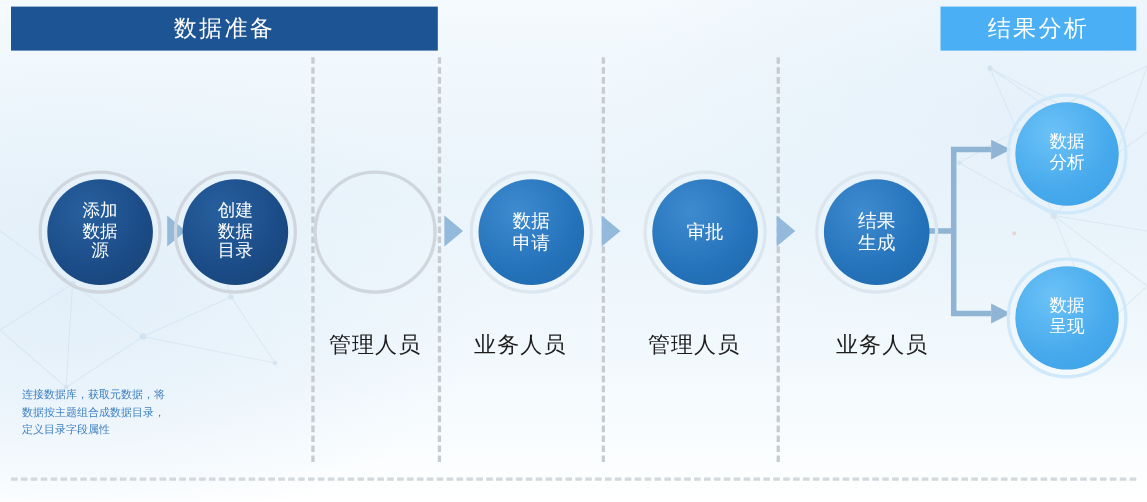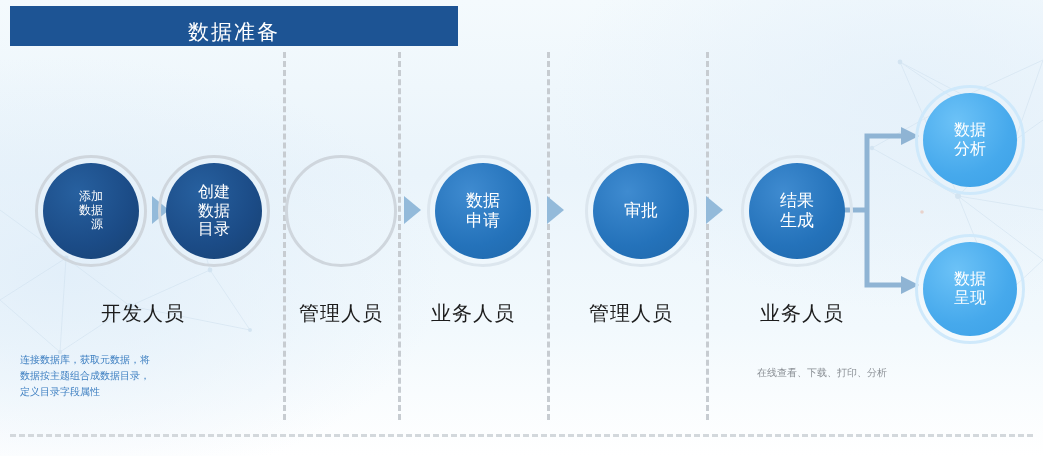--- a/index.html
+++ b/index.html
@@ -20,21 +20,21 @@
   }
   
   #netbg{position:absolute;inset:0;pointer-events:none;opacity:.55;}
 
   
   .band{
     position:absolute;top:6px;height:40px;
     display:flex;align-items:center;justify-content:center;
     color:#ffffff;font-size:21px;letter-spacing:2px;font-weight:400;
   }
-  #band-prep{left:10px;width:448px;background:#1d5494;align-items:flex-end;}
+  #band-prep{left:10px;width:388px;background:#1d5494;}
   #band-self{left:398px;width:457px;background:#2270c0;}
   #band-res {left:855px;width:178px;background:#4aaff4;}
 
   
   .vsep{
     position:absolute;top:52px;width:0;height:368px;
     border-left:3px dashed #c7ccd1;
   }
   #hsep{
     position:absolute;left:10px;top:434px;width:1023px;height:0;
@@ -43,21 +43,21 @@
 
   
   .node{
     position:absolute;
     border-radius:50%;
     display:flex;align-items:center;justify-content:center;
     text-align:center;color:#ffffff;
     line-height:1.16;
     box-sizing:border-box;
   }
-  .node .lbl{display:block;text-align:right;}
+  .node .lbl{display:block;}
   .ring-outer{
     position:absolute;border-radius:50%;
     box-sizing:border-box;
   }
   .navy  {background:radial-gradient(circle at 36% 30%, #27609f 0%, #1b4b86 60%, #17406f 100%);}
   .blue  {background:radial-gradient(circle at 36% 30%, #3f8bd0 0%, #2472ba 60%, #1f67a9 100%);}
   .sky   {background:radial-gradient(circle at 36% 30%, #6cc2f7 0%, #46a9ec 60%, #3ba0e6 100%);}
   .ring-navy{border:3px solid #cfd6dd;}
   .ring-blue{border:3px solid #dce6ee;}
   .ring-sky {border:3px solid #cfe9fb;}
@@ -125,39 +125,42 @@
     </g>
     <g fill="#e8b9a8">
       <circle cx="1000" cy="120" r="2"></circle>
       <circle cx="922" cy="212" r="1.8"></circle>
     </g>
   </svg>
 
   <div class="band" id="band-prep">
     <span>数据准备</span>
   </div>
+  <div class="band" id="band-res">
+    <span>结果分析</span>
+  </div>
 
   <div class="vsep" style="left:283px"></div>
   <div class="vsep" style="left:398px"></div>
   <div class="vsep" style="left:547px"></div>
   <div class="vsep" style="left:706px"></div>
   <div id="hsep"></div>
 
   <svg id="branch" viewBox="0 0 120 200">
     <g stroke="#8fb4d4" stroke-width="5" fill="none">
       <path d="M14 110 L52 110"></path>
       <path d="M52 110 L52 36 L86 36"></path>
       <path d="M52 110 L52 185 L86 185"></path>
     </g>
     <path d="M86 27 L104 36 L86 45 Z" fill="#8fb4d4"></path>
     <path d="M86 176 L104 185 L86 194 Z" fill="#8fb4d4"></path>
   </svg>
 
   <div class="ring-outer ring-navy" style="left:35px;top:155px;width:112px;height:112px;"></div>
-  <div class="node navy" style="left:43px;top:163px;width:96px;height:96px;font-size:12px;">
+  <div class="node navy" style="left:43px;top:163px;width:96px;height:96px;font-size:16px;">
     <span>
       <span class="lbl">添加</span>
       <span class="lbl">数据</span>
       <span class="lbl">源</span>
     </span>
   </div>
   <div class="tri" style="left:152px;top:196px;"></div>
 
   <div class="ring-outer ring-navy" style="left:158px;top:155px;width:112px;height:112px;"></div>
   <div class="node navy" style="left:166px;top:163px;width:96px;height:96px;font-size:16px;">
@@ -205,24 +208,22 @@
   </div>
 
   <div class="ring-outer ring-sky" style="left:915px;top:234px;width:110px;height:110px;"></div>
   <div class="node sky" style="left:923px;top:242px;width:94px;height:94px;font-size:16px;">
     <span>
       <span class="lbl">数据</span>
       <span class="lbl">呈现</span>
     </span>
   </div>
 
-  <div class="role" style="left:43px;width:200px;">开发人员</div>
   <div class="role" style="left:288px;width:106px;">管理人员</div>
   <div class="role" style="left:420px;width:106px;">业务人员</div>
   <div class="role" style="left:578px;width:106px;">管理人员</div>
   <div class="role" style="left:742px;width:120px;">业务人员</div>
 
   <div class="desc desc-blue" style="left:20px;top:352px;width:255px;">连接数据库，获取元数据，将
 数据按主题组合成数据目录，
 定义目录字段属性</div>
-  <div class="desc desc-gray" style="left:757px;top:365px;width:240px;">在线查看、下载、打印、分析</div>
 
 </div>
 
 </body></html>

